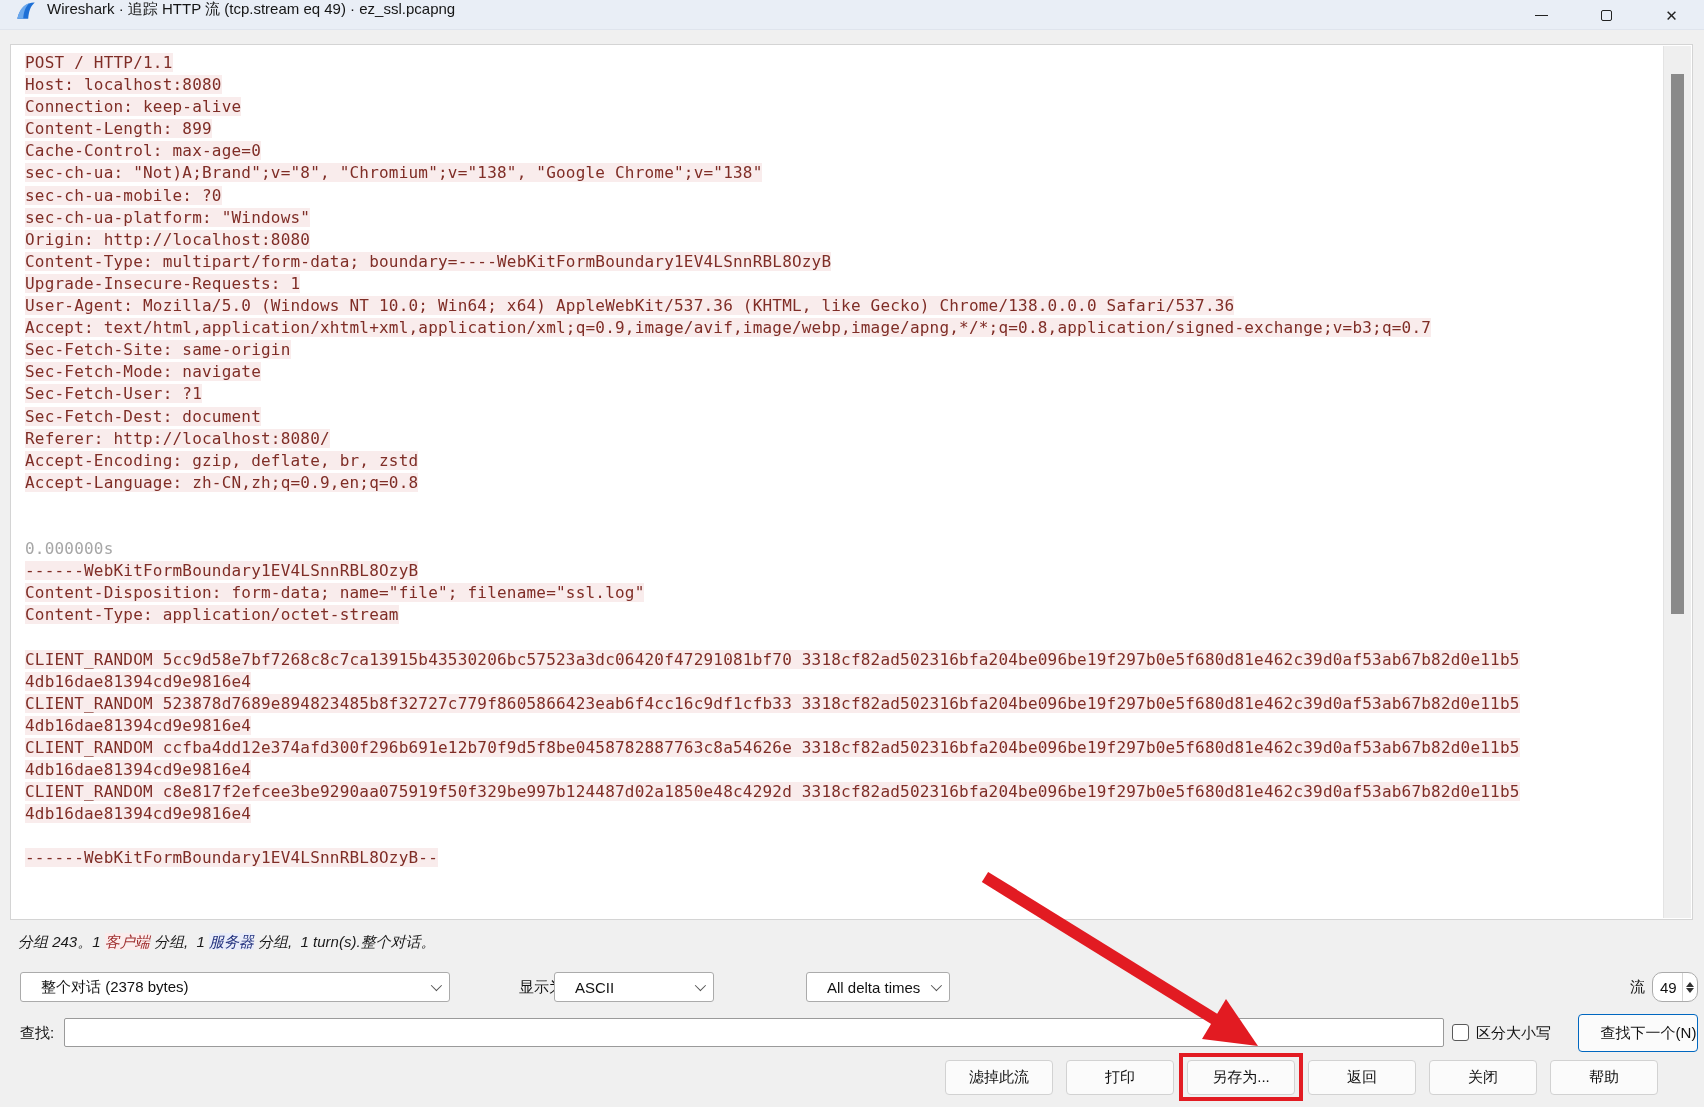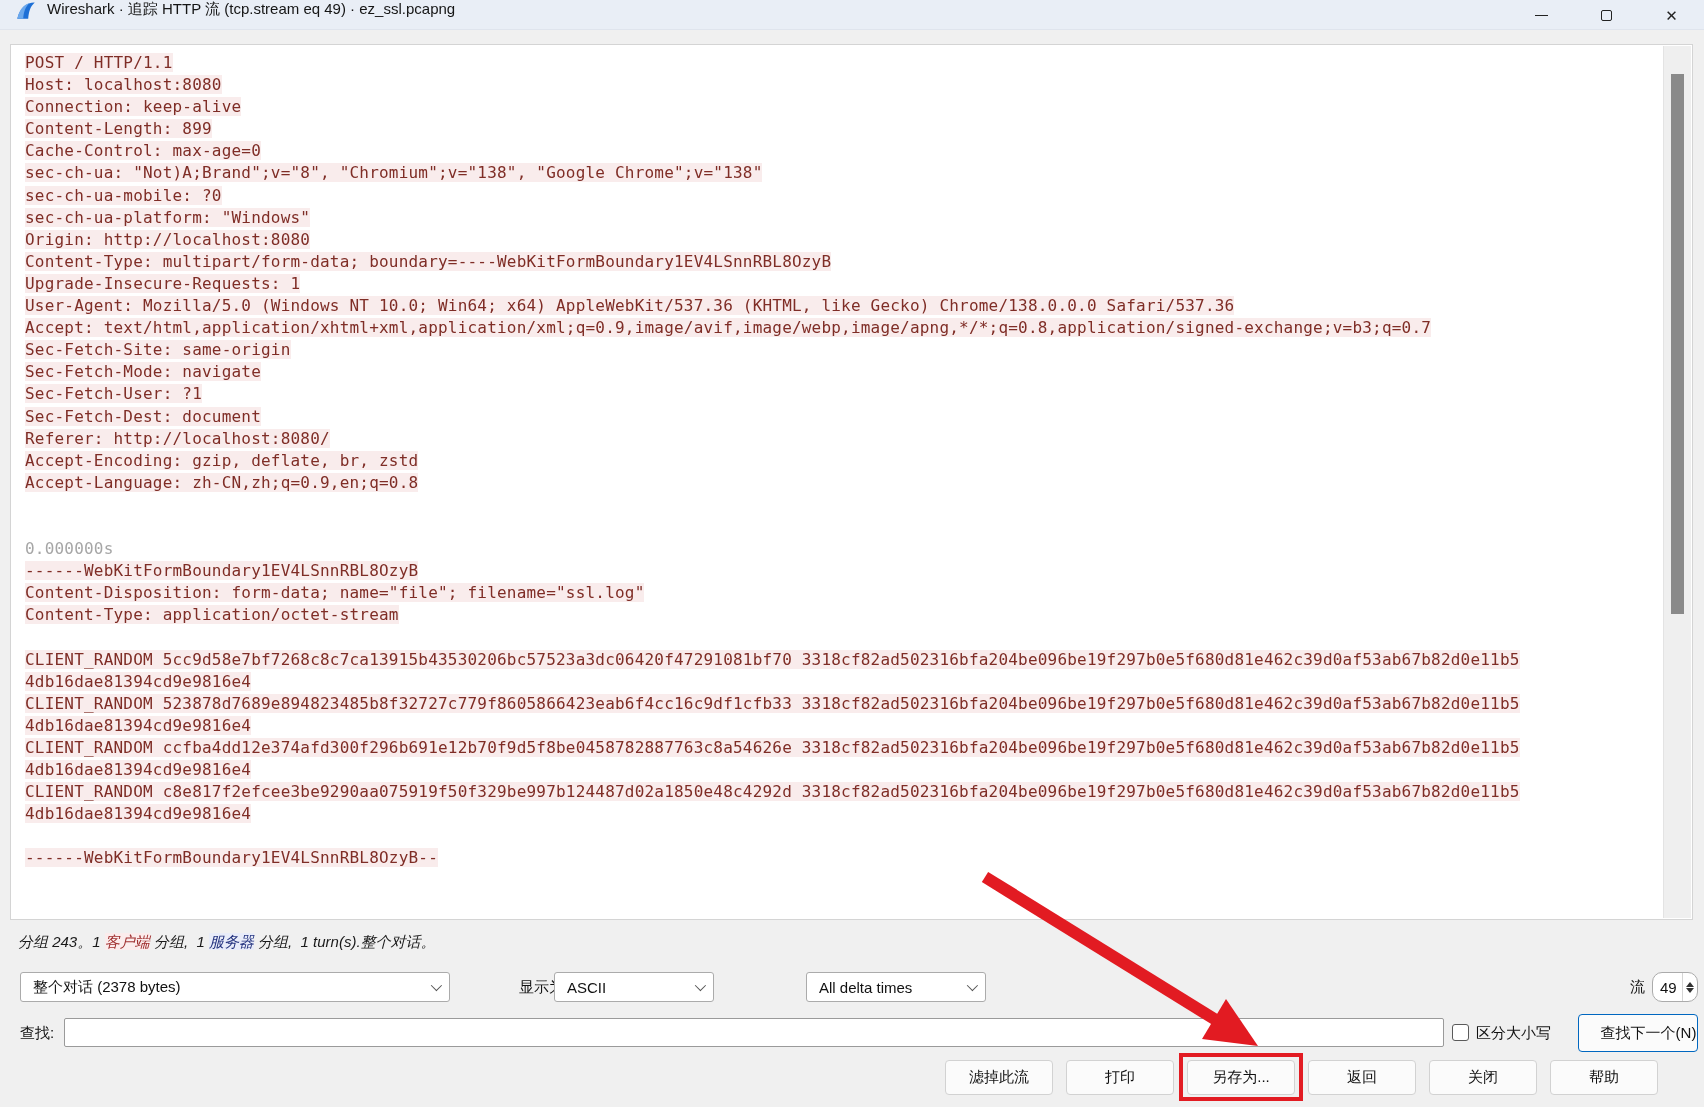--- a/index.html
+++ b/index.html
@@ -52,21 +52,21 @@
   .st-client { color:#a03030; background:#fbecec;margin-top:44px; }
   .st-server { color:#24337f; background:#e8ecf9; }
   
   .combo, .spinbox, .find-input, .dlg-btn, .find-next {
     font-family:"Liberation Sans",sans-serif;
   }
   .combo {
     position:absolute; top:972px; height:30px; background:#fff;
     border:1px solid #ababab; border-radius:3px;
     font-size:15px; color:#111; display:flex; align-items:center;
-    padding:0 26px 0 12px;
+    padding:0 26px 0 20px;
   }
   .chevron {
     position:absolute; right:10px; top:10px; width:8px; height:8px;
     border-right:1.5px solid #555; border-bottom:1.5px solid #555;
     transform:rotate(45deg) translateY(-2px);
   }
   .inline-label { position:absolute; top:978px; font-size:15px; color:#111; }
   .spinbox {
     position:absolute; top:972px; left:1652px; width:46px; height:30px;
     background:#fff; border:1px solid #ababab; border-radius:10px;
@@ -149,21 +149,21 @@
 
 <div class="combo" style="left:20px; width:430px;">
   <span>整个对话  (2378 bytes)</span>
   <span class="chevron"></span>
 </div>
 <span class="inline-label" style="left:519px;">显示为</span>
 <div class="combo" style="left:554px; width:160px;">
   <span>ASCII</span>
   <span class="chevron"></span>
 </div>
-<div class="combo" style="left:806px; width:180px;">
+<div class="combo" style="left:806px; width:144px;">
   <span>All delta times</span>
   <span class="chevron"></span>
 </div>
 <span class="inline-label" style="left:1630px;">流</span>
 <div class="spinbox">
   <span>49</span>
   <span class="spin-arrows">
     <span class="spin-up"></span>
     <span class="spin-down"></span>
   </span>

